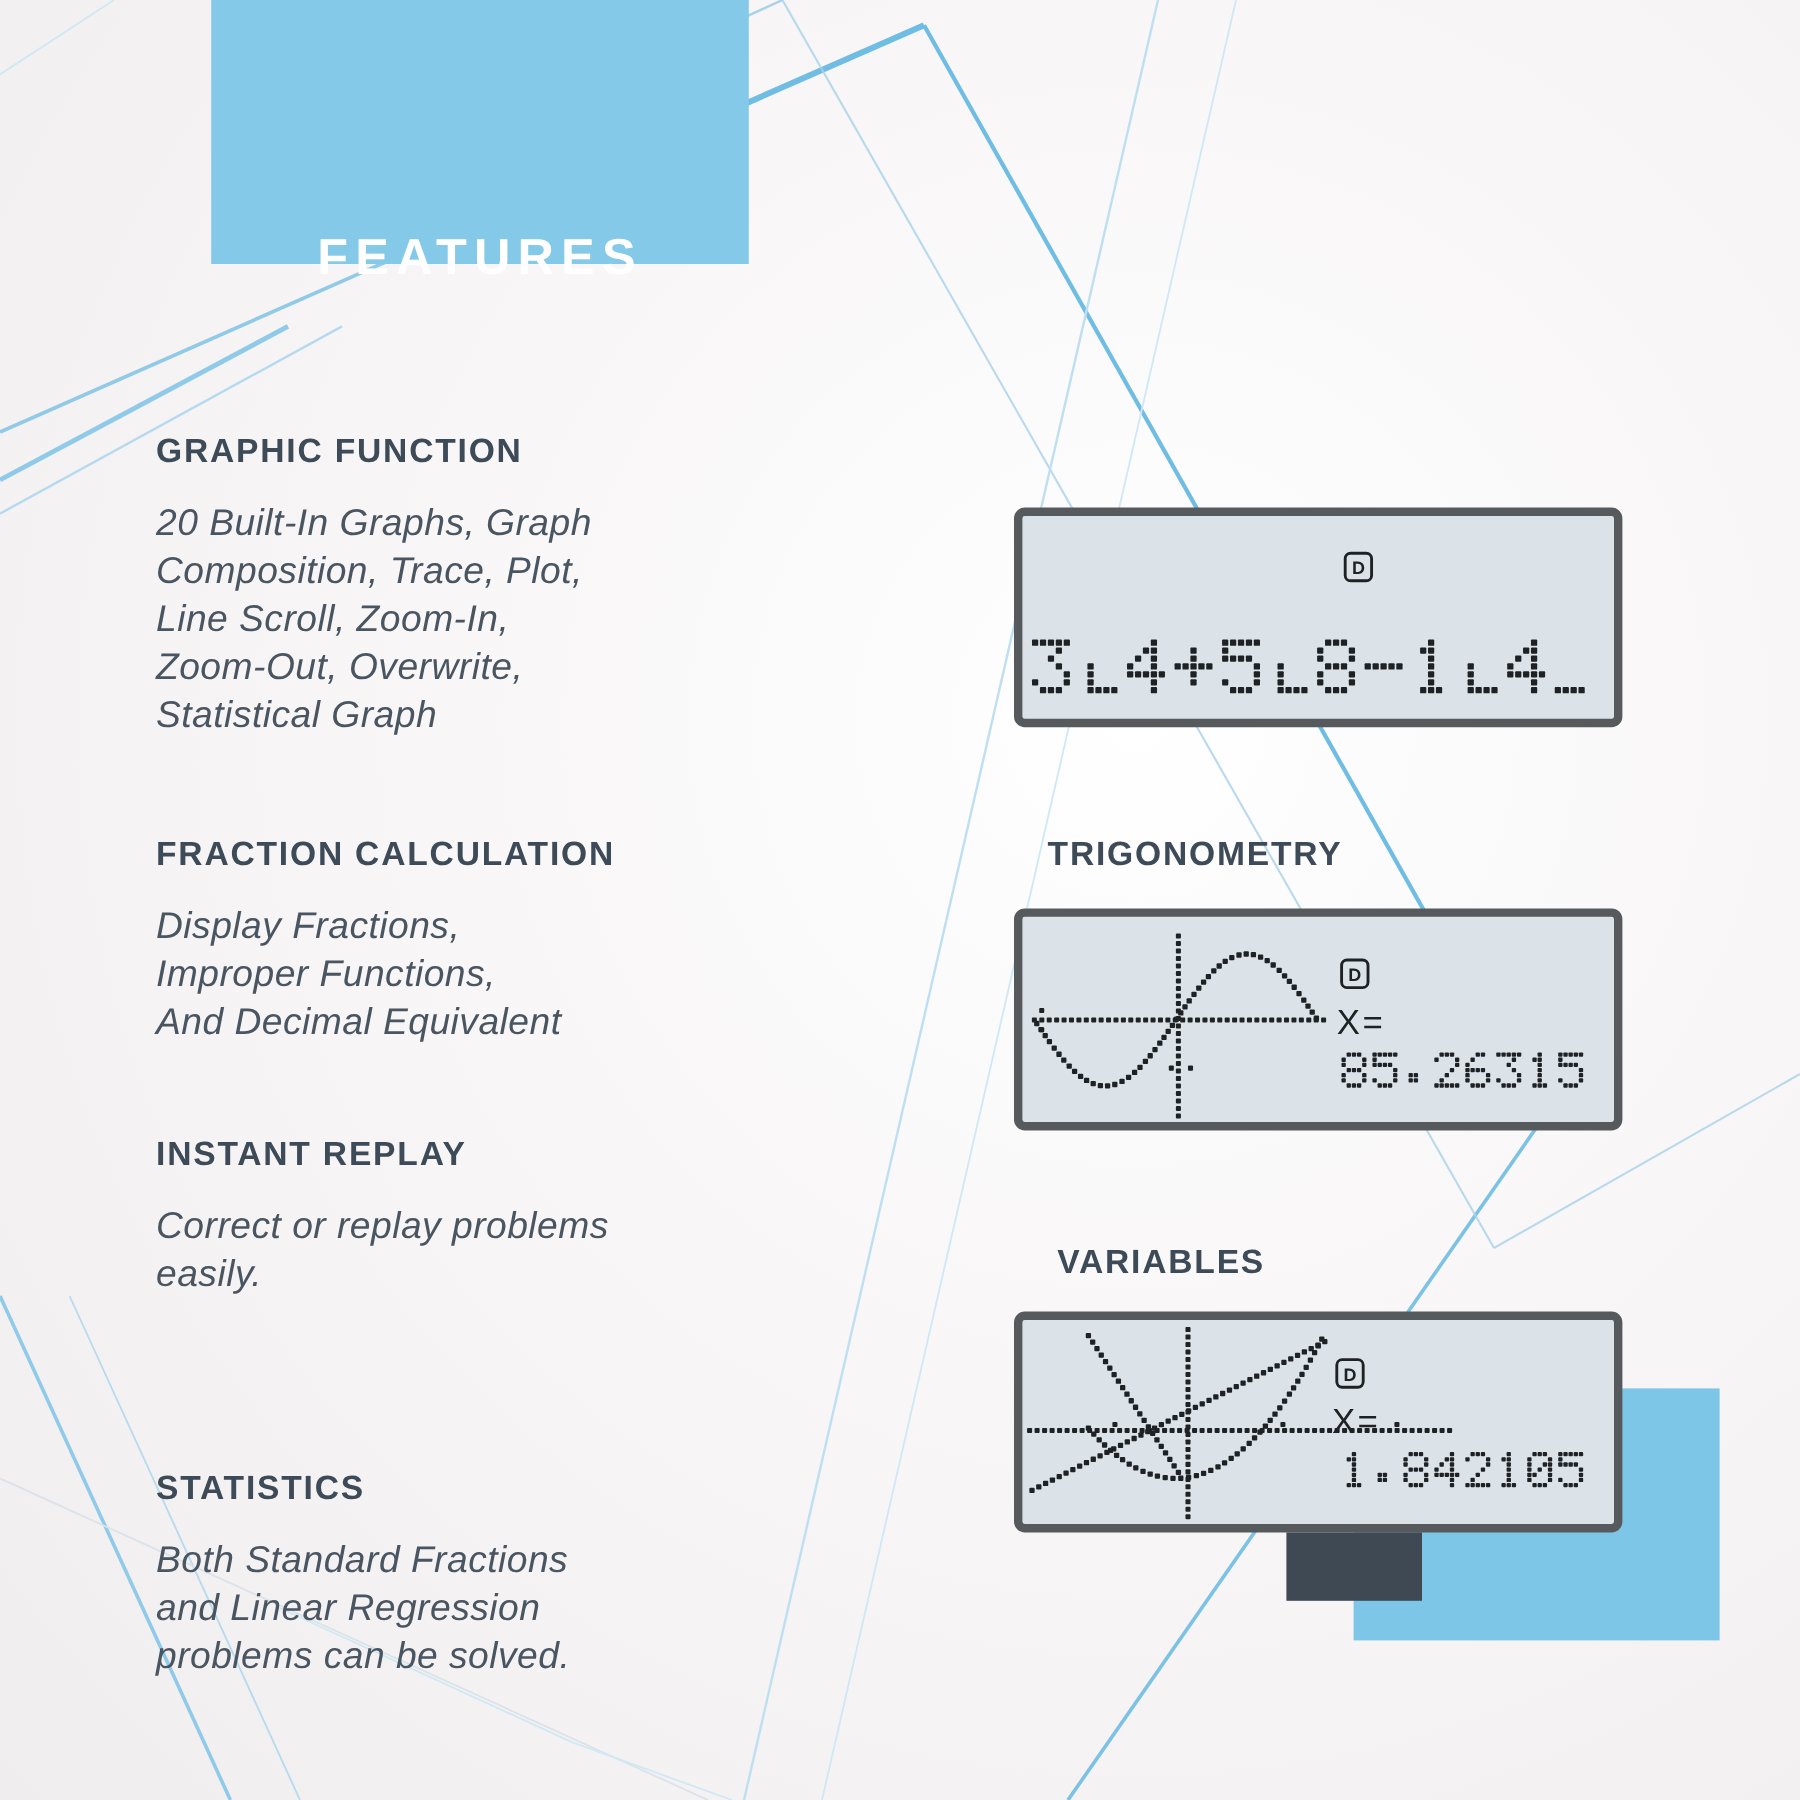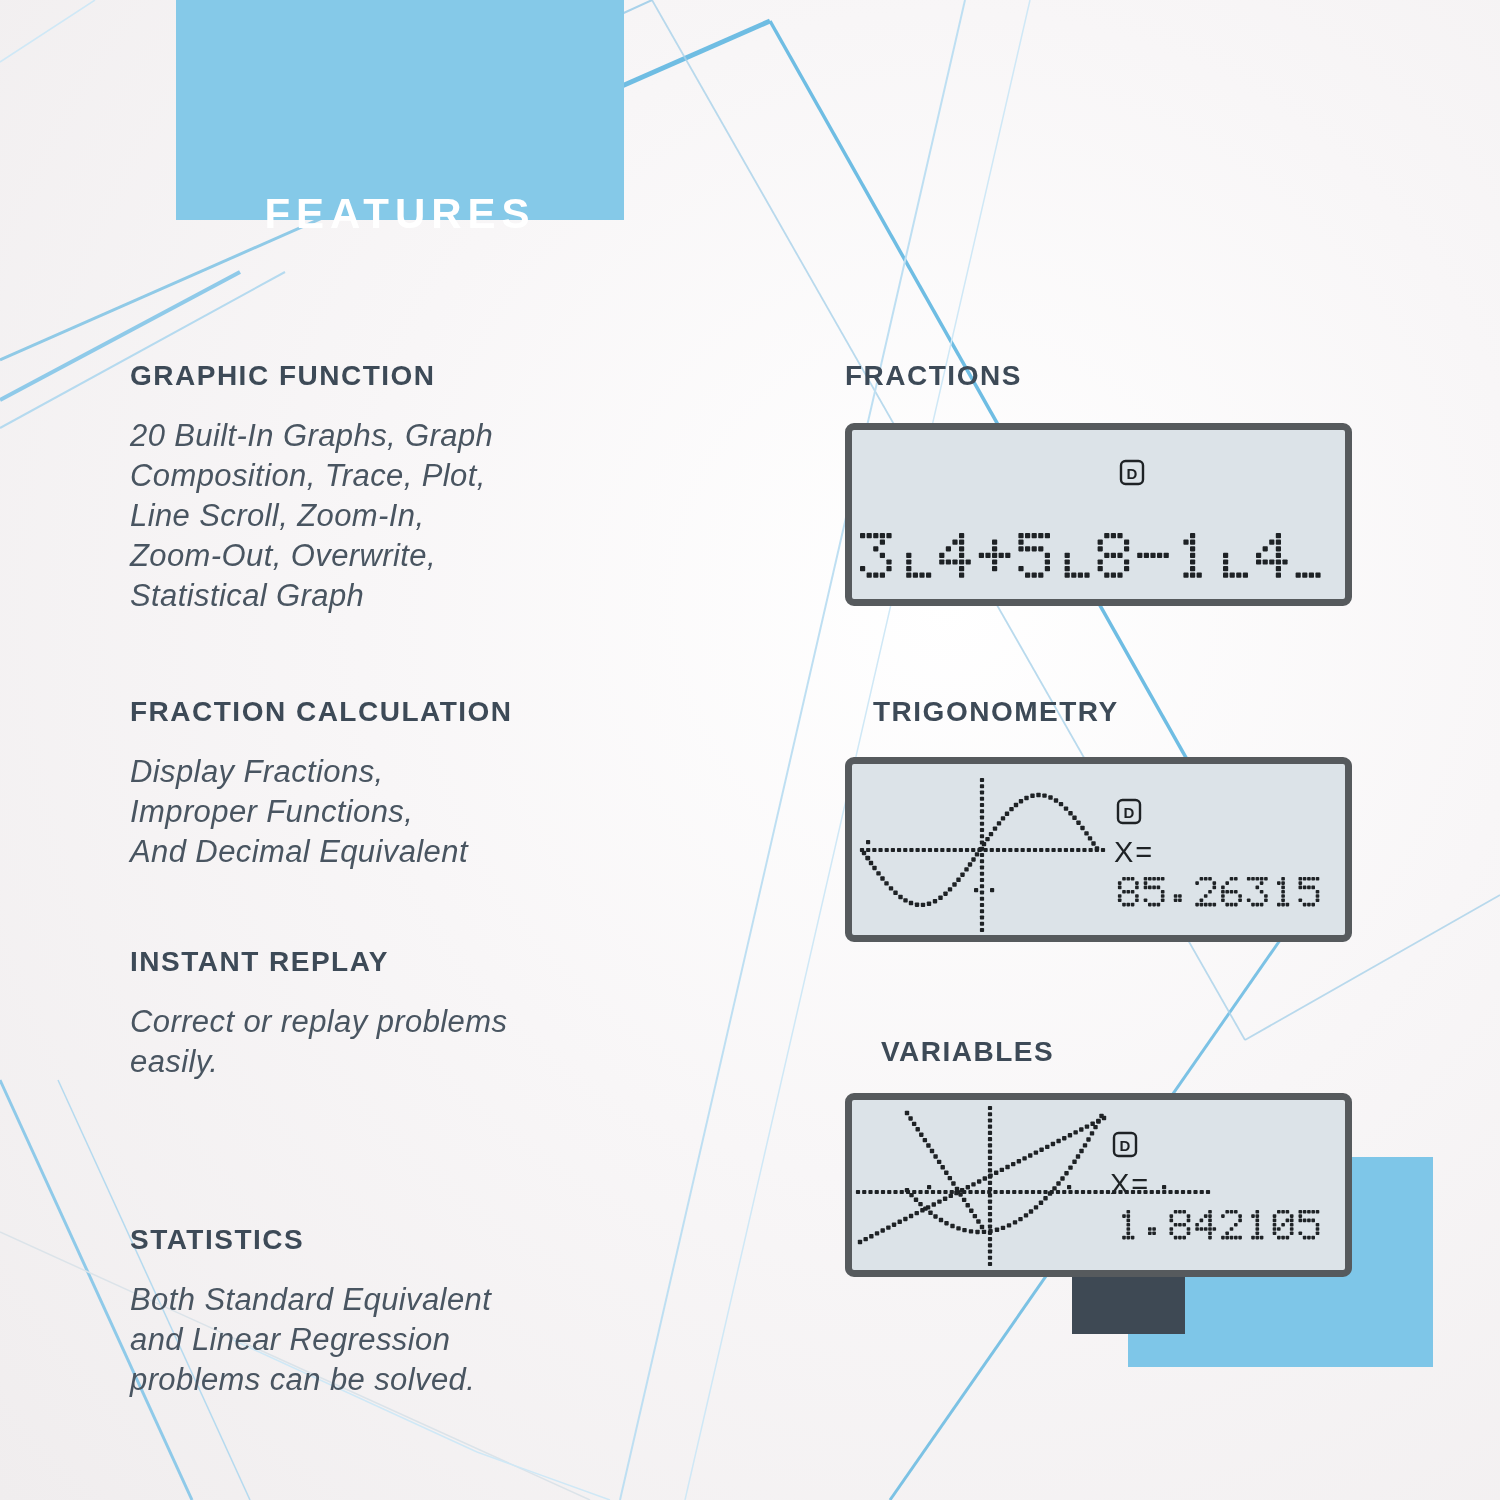--- a/index.html
+++ b/index.html
@@ -87,28 +87,25 @@
   </section>
 
   <section class="section" id="sec-ir">
     <h2 class="heading">INSTANT REPLAY</h2>
     <p class="body">Correct or replay problems
 easily.</p>
   </section>
 
   <section class="section" id="sec-st">
     <h2 class="heading">STATISTICS</h2>
-    <p class="body">Both Standard Equivalent
+    <p class="body">Both Standard Fractions
 and Linear Regression
 problems can be solved.</p>
   </section>
 
-  <section class="section" id="sec-fr">
-    <h2 class="heading">FRACTIONS</h2>
-  </section>
   <div class="lcd" id="lcd1"><svg width="493" height="169" viewBox="0 0 493 169">
         <rect x="269" y="31" width="22" height="23" rx="4.5" fill="none" stroke="#1e2225" stroke-width="2.4"></rect>
         <text x="280" y="48.5" text-anchor="middle" fill="#1e2225" font-family="&quot;Liberation Sans&quot;, sans-serif" font-size="15" font-weight="700">D</text>
         <rect x="8" y="103" width="5.2" height="5.2" rx="0.8" fill="#1e2225"></rect>
         <rect x="14.6" y="103" width="5.2" height="5.2" rx="0.8" fill="#1e2225"></rect>
         <rect x="21.2" y="103" width="5.2" height="5.2" rx="0.8" fill="#1e2225"></rect>
         <rect x="27.799999999999997" y="103" width="5.2" height="5.2" rx="0.8" fill="#1e2225"></rect>
         <rect x="34.4" y="103" width="5.2" height="5.2" rx="0.8" fill="#1e2225"></rect>
         <rect x="27.799999999999997" y="109.6" width="5.2" height="5.2" rx="0.8" fill="#1e2225"></rect>
         <rect x="21.2" y="116.2" width="5.2" height="5.2" rx="0.8" fill="#1e2225"></rect>

